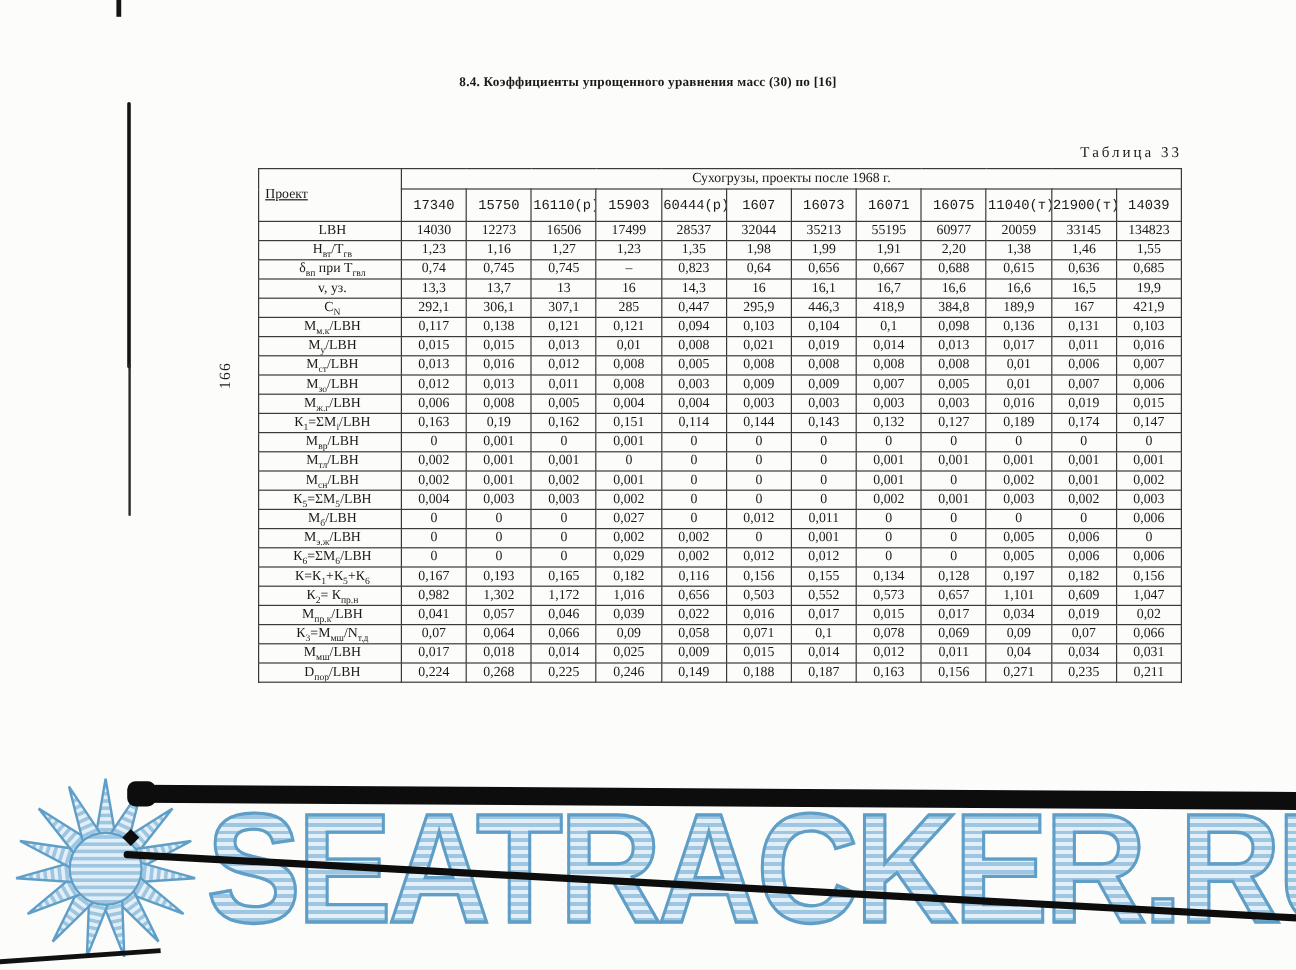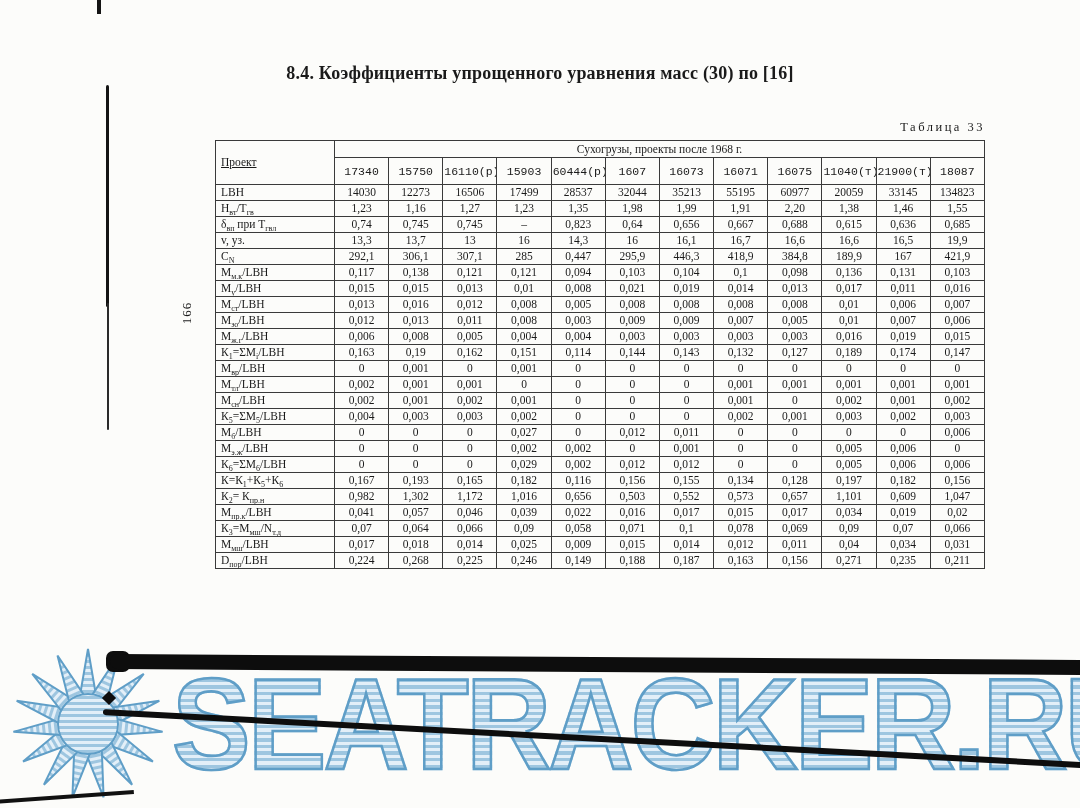--- a/index.html
+++ b/index.html
@@ -2,39 +2,39 @@
 <html><head>
 <meta charset="utf-8">
 <style>
   html,body{margin:0;padding:0;background:#e8e8e8;}
   .page{
     position:relative;width:1080px;height:808px;background:#fcfcfa;
     overflow:hidden;font-family:"Liberation Serif",serif;color:#1a1a1a;
   }
   .doc-title{
     position:absolute;top:63px;left:0;width:100%;text-align:center;
-    font-weight:bold;font-size:18px;letter-spacing:.2px;
+    font-weight:bold;font-size:11px;letter-spacing:.2px;
   }
   .table-caption{
     position:absolute;top:120px;right:95px;font-size:12.5px;letter-spacing:2.5px;text-align:center;
   }
   table.coef{
     position:absolute;left:215px;top:140px;width:770px;
     border-collapse:collapse;table-layout:fixed;
   }
   table.coef th,table.coef td{
     border:1px solid #3a3a3a;font-weight:normal;font-size:11.5px;
     line-height:13px;padding:0 1px;text-align:center;white-space:nowrap;
     overflow:hidden;
   }
   table.coef .rowhead{width:112px;text-align:left;padding-left:5px;text-decoration:underline;}
   table.coef thead tr.group-row th{height:16px;}
   table.coef thead tr.cols-row th{height:26px;font-family:Liberation Mono, monospace;}
   table.coef tbody tr{height:16px;}
-  table.coef tbody th{text-align:left;padding-left:5px;}
+  table.coef tbody th{text-align:center;padding-left:5px;}
   sub{font-size:8px;line-height:0;}
   .page-num{
     position:absolute;left:176px;top:305px;transform:rotate(-90deg);
     font-size:13px;letter-spacing:1px;
   }
   
   .spine-top{position:absolute;left:106px;top:85px;width:3px;height:222px;background:#141414;border-radius:2px;}
   .spine-bottom{position:absolute;left:107px;top:303px;width:2px;height:127px;background:#2a2a2a;border-radius:2px;}
   .mark-top{position:absolute;left:97px;top:0;width:4px;height:14px;background:#141414;}
   .bar-thick{
@@ -88,21 +88,21 @@
           <th>15750</th>
           <th>16110(р)</th>
           <th>15903</th>
           <th>60444(р)</th>
           <th>1607</th>
           <th>16073</th>
           <th>16071</th>
           <th>16075</th>
           <th>11040(т)</th>
           <th>21900(т)</th>
-          <th>18087</th>
+          <th>14039</th>
         </tr>
     </thead>
     <tbody id="table-body">
         <tr>
           <th><span>LBH</span></th>
           <td>14030</td>
           <td>12273</td>
           <td>16506</td>
           <td>17499</td>
           <td>28537</td>

